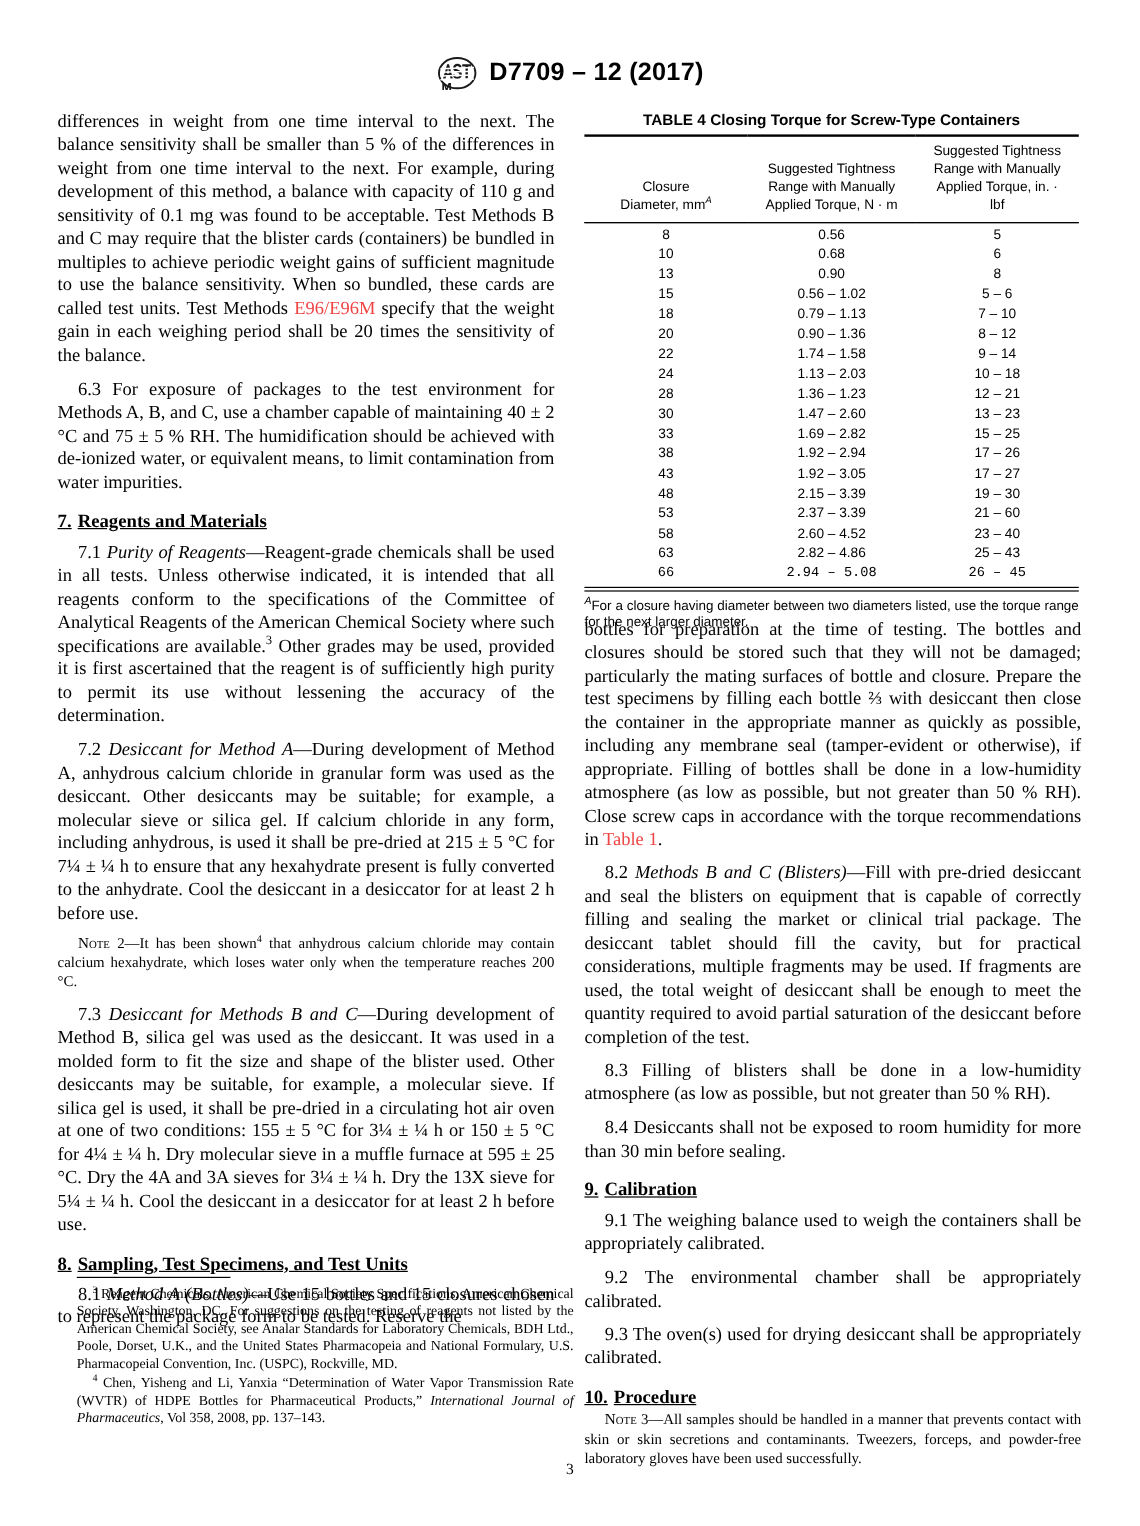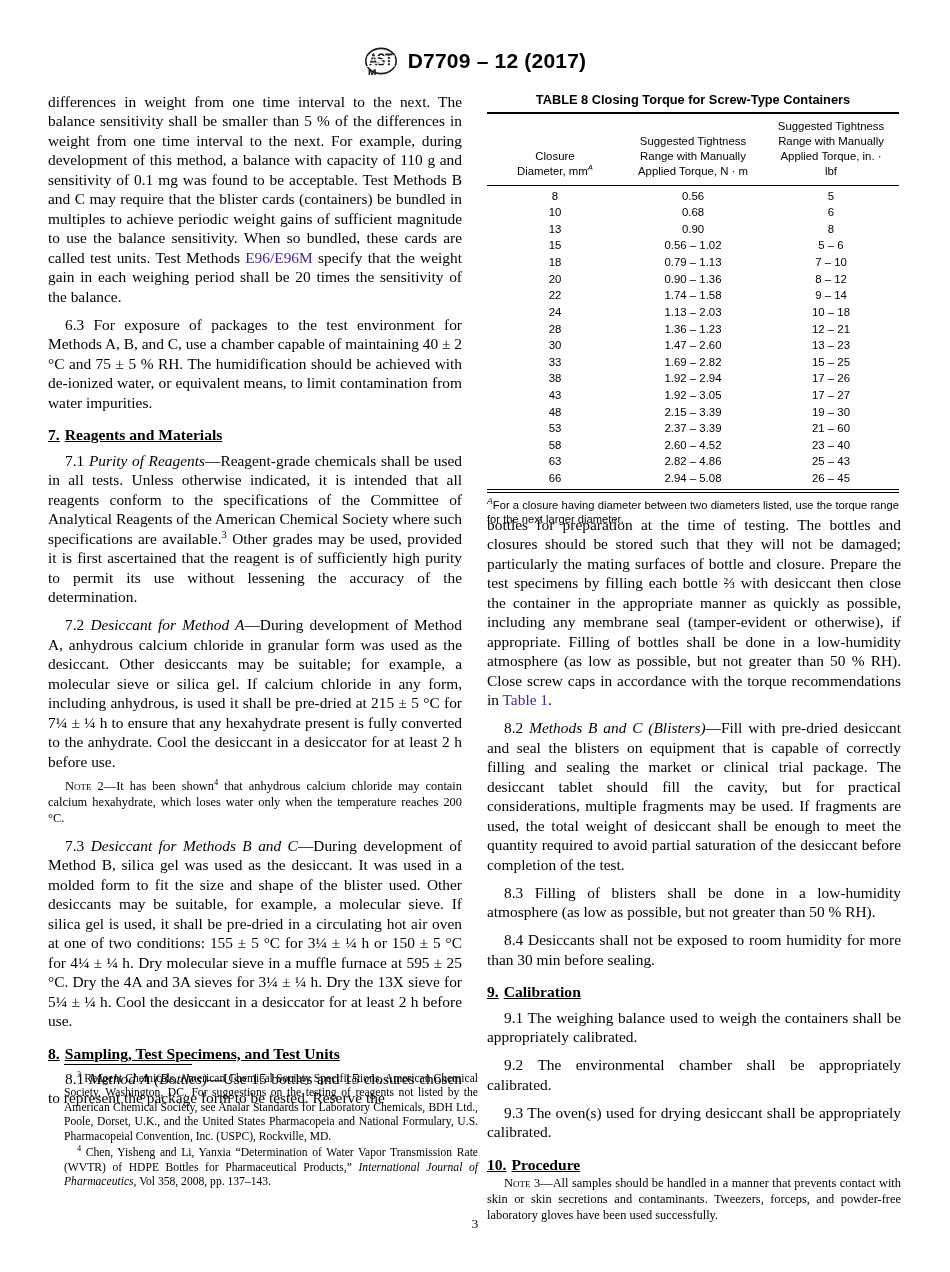--- a/index.html
+++ b/index.html
@@ -81,21 +81,21 @@
     font-size: 15.6px;
     font-weight: bold;
     margin: 13px 0 6px 0;
     line-height: 1.25;
     text-align: left;
     text-decoration: underline;
   }
   h3.section .num { margin-right: 5px; }
 
   .ital { font-style: italic; }
-  .link { color: #4c1d95; }
+  .link { color: #ef4444; }
   sup {
     font-size: 0.68em;
     vertical-align: super;
     line-height: 0;
   }
 
   .note {
     font-size: 12.4px;
     line-height: 1.26;
     text-align: justify;
@@ -162,21 +162,21 @@
   table.astm thead th.hdr-top {
     border-top: 2.4px solid #000;
   }
   table.astm tbody td {
     text-align: center;
     padding: 0.9px 4px;
     line-height: 1.30;
     font-size: 11.4px;
   }
   table.astm tbody tr:first-child td { padding-top: 3px; }
-  table.astm tbody tr:last-child td { padding-bottom: 3px; }
+  table.astm tbody tr:last-child td { padding-bottom: 3px; font-family: Liberation Mono, monospace; }
   .table-bottom-rule {
     border-top: 1.6px solid #000;
     margin-top: 0;
     height: 2px;
     border-bottom: 0.7px solid #000;
   }
   .table-note {
     font-family: "Liberation Sans", "DejaVu Sans", sans-serif;
     font-size: 11.2px;
     line-height: 1.30;
@@ -247,21 +247,21 @@
 
   </div>
 
   <div class="footnote-area">
     <div class="footnote-rule"></div>
     <div class="footnote"><sup>3</sup><span> Reagent Chemicals, American Chemical Society Specifications, American Chemical Society, Washington, DC. For suggestions on the testing of reagents not listed by the American Chemical Society, see Analar Standards for Laboratory Chemicals, BDH Ltd., Poole, Dorset, U.K., and the United States Pharmacopeia and National Formulary, U.S. Pharmacopeial Convention, Inc. (USPC), Rockville, MD.</span></div>
     <div class="footnote"><sup>4</sup><span> Chen, Yisheng and Li, Yanxia “Determination of Water Vapor Transmission Rate (WVTR) of HDPE Bottles for Pharmaceutical Products,” </span><span class="ital">International Journal of Pharmaceutics</span><span>, Vol 358, 2008, pp. 137–143.</span></div>
   </div>
 
   <div class="table-wrap">
-    <div class="table-caption">TABLE 8 Closing Torque for Screw-Type Containers</div>
+    <div class="table-caption">TABLE 4 Closing Torque for Screw-Type Containers</div>
     <table class="astm">
       <thead>
         <tr>
           <th class="hdr-top col-w1">
             <div>Closure</div>
             <div><span>Diameter, mm</span><sup class="ital">A</sup></div>
           </th>
           <th class="hdr-top col-w2">
             <div>Suggested Tightness</div>
             <div>Range with Manually</div>

